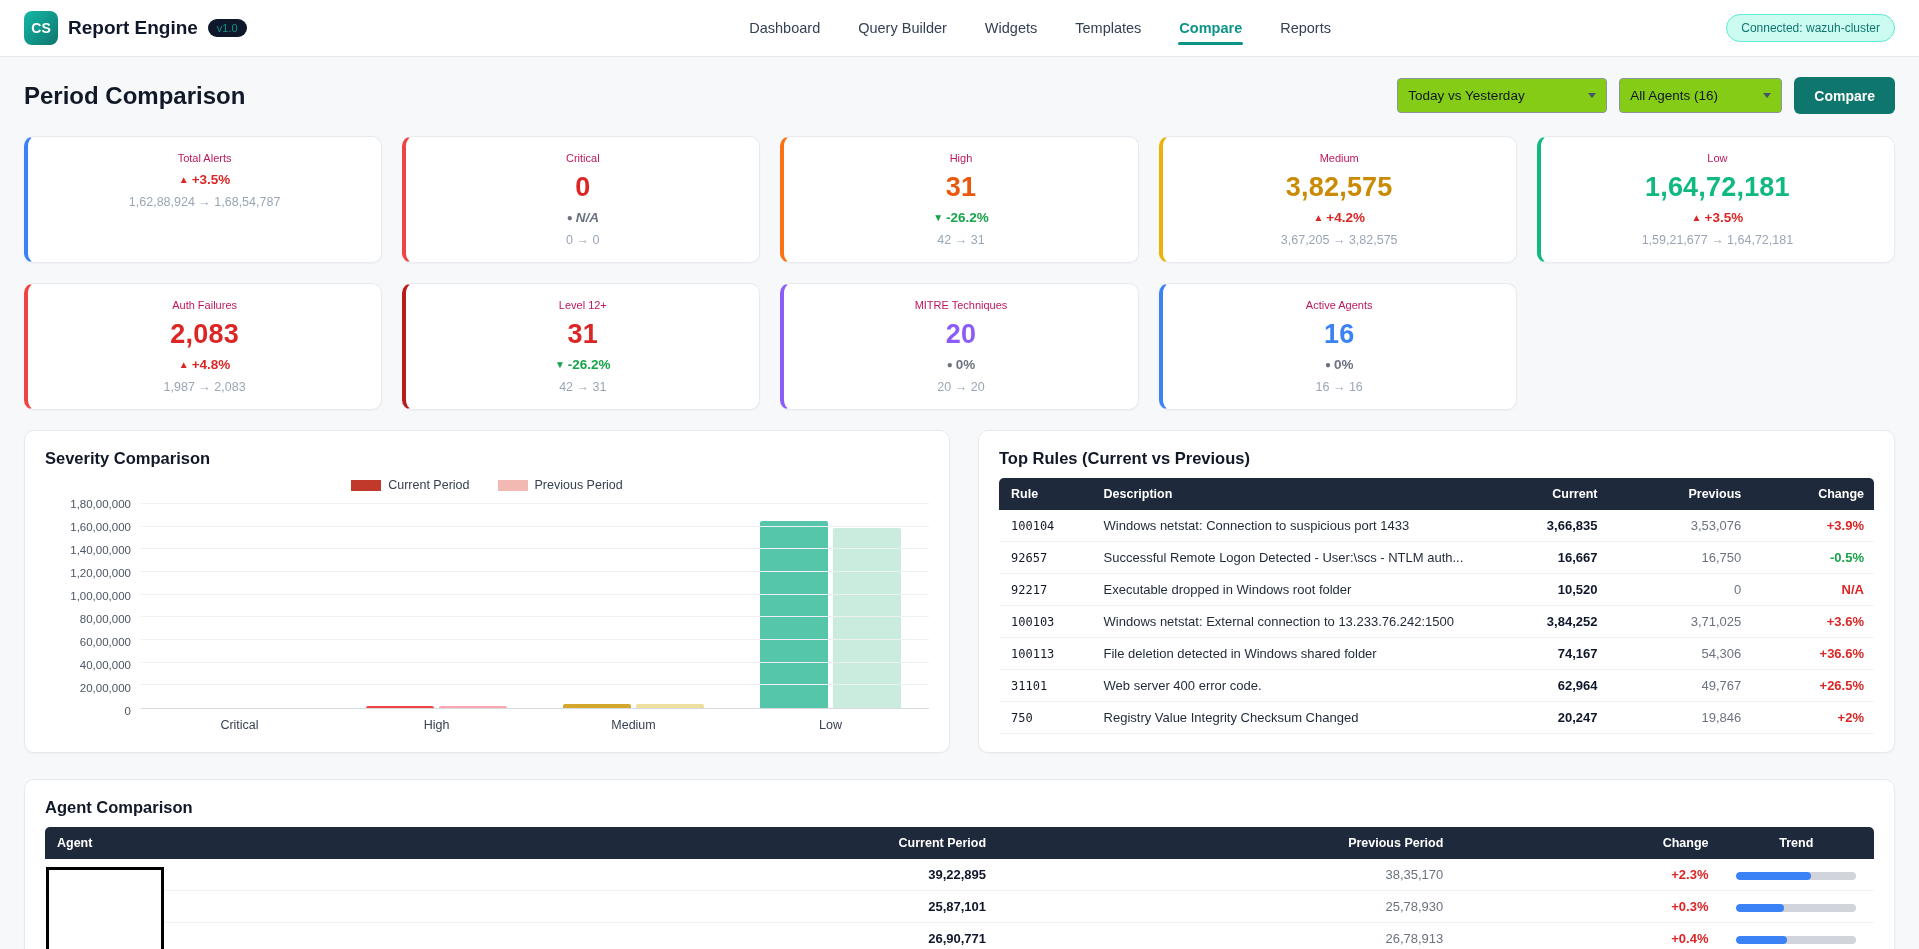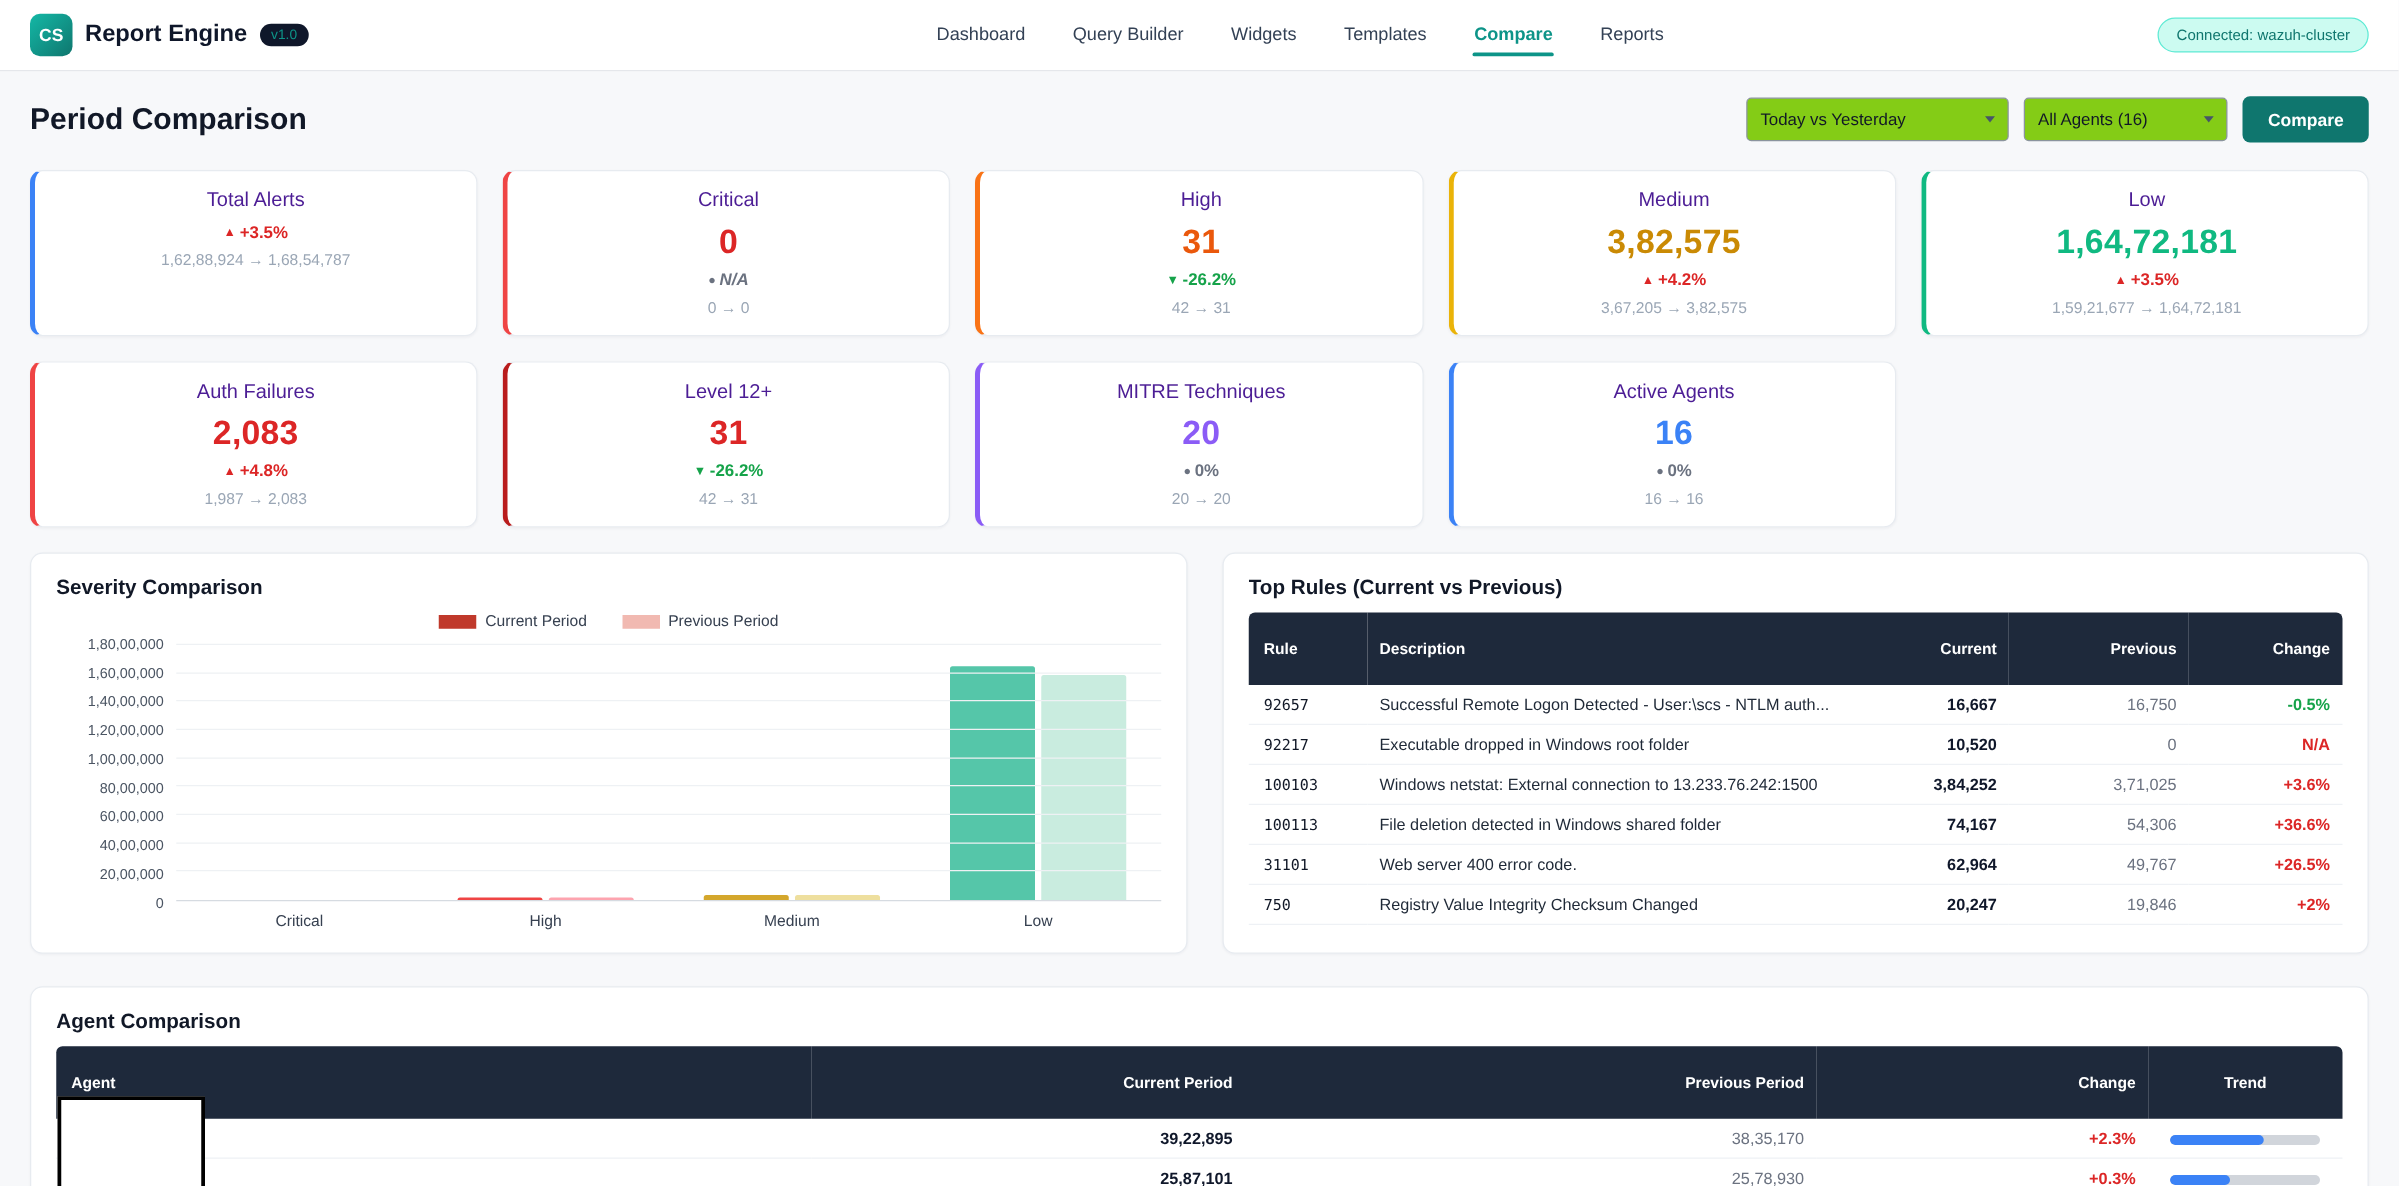--- a/index.html
+++ b/index.html
@@ -26,21 +26,21 @@
   .controls { display:flex; gap:12px; align-items:center; }
   .select { display:flex; align-items:center; justify-content:space-between; background:#84cc16; border:1px solid #8b949e; border-radius:4px; height:35px; padding:0 10px; font-size:13.5px; color:#111827; cursor:pointer; }
   .select-period { width:210px; }
   .select-agents { width:163px; }
   .select-chevron { width:0; height:0; border-left:4px solid transparent; border-right:4px solid transparent; border-top:5px solid #475569; margin-left:8px; }
   .compare-btn { background:#0f766e; color:#fff; border:none; border-radius:6px; height:37px; padding:0 20px; font-size:14px; font-weight:bold; cursor:pointer; }
 
   
   .cards-row { display:grid; grid-template-columns:repeat(5,1fr); gap:20px; margin-bottom:20px; }
   .card { background:#fff; border:1px solid #e7ebf0; border-left:4px solid #ccc; border-radius:10px; padding:15px 10px; text-align:center; box-shadow:0 1px 2px rgba(16,24,40,.04); }
-  .card-label { font-size:16px; color:#4c1d95; margin-bottom:8px; }
+  .card-label { font-size:11px; color:#be185d; margin-bottom:8px; }
   .card-value { font-size:27px; font-weight:bold; margin-bottom:7px; letter-spacing:.2px; }
   .card-change { font-size:13.5px; font-weight:bold; margin-bottom:8px; }
   .card-change .arrow { font-size:10px; margin-right:3px; vertical-align:1px; }
   .card-range { font-size:12.5px; color:#9aa6b5; }
 
   
   .charts-row { display:grid; grid-template-columns:926px 1fr; gap:28px; margin-bottom:26px; align-items:stretch; }
   .panel { background:#fff; border:1px solid #e7ebf0; border-radius:10px; padding:18px 20px; box-shadow:0 1px 2px rgba(16,24,40,.04); }
   .panel-title { font-size:16.5px; font-weight:bold; color:#111827; margin-bottom:10px; }
 
@@ -53,21 +53,21 @@
   .plot-wrap { flex:1; }
   .plot { height:205px; display:flex; align-items:flex-end; border-bottom:1px solid #d6dbe1; position:relative; }
   .gridline { position:absolute; left:0; right:0; height:1px; background:#eef1f4; }
   .bar-group { flex:1; display:flex; align-items:flex-end; justify-content:center; gap:5px; height:100%; }
   .bar { width:68px; border-radius:2px 2px 0 0; }
   .x-labels { display:flex; margin-top:9px; }
   .x-label { flex:1; text-align:center; font-size:12.5px; color:#374151; }
 
   
   table { width:100%; border-collapse:collapse; table-layout:fixed; }
-  thead th { background:#1e293b; color:#fff; font-size:12.5px; font-weight:bold; text-align:left; padding:22px 10px; white-space:nowrap; }
+  thead th { background:#1e293b; color:#fff; font-size:12.5px; font-weight:bold; text-align:left; padding:9px 10px; white-space:nowrap; }
   thead th:first-child { border-radius:5px 0 0 0; padding-left:12px; }
   thead th:last-child { border-radius:0 5px 0 0; }
   tbody td { font-size:13px; padding:8px 10px; border-bottom:1px solid #eef1f5; white-space:nowrap; overflow:hidden; text-overflow:ellipsis; color:#1f2937; }
   tbody td:first-child { padding-left:12px; }
   .th-num, .num { text-align:right; }
   .th-center { text-align:center; }
   .rule-id { font-family:"DejaVu Sans Mono",monospace; font-size:12px; color:#111827; }
   .cur { font-weight:bold; color:#0f172a; }
   .prev { color:#6b7280; }
   .chg { font-weight:bold; }
@@ -259,20 +259,27 @@
           <tr>
             <th>Rule</th>
             <th>Description</th>
             <th class="th-num">Current</th>
             <th class="th-num">Previous</th>
             <th class="th-num">Change</th>
           </tr>
         </thead>
         <tbody>
           <tr>
+            <td class="rule-id">100104</td>
+            <td class="desc">Windows netstat: Connection to suspicious port 1433</td>
+            <td class="num cur">3,66,835</td>
+            <td class="num prev">3,53,076</td>
+            <td class="num chg" style="color: rgb(220, 38, 38);">+3.9%</td>
+          </tr>
+          <tr>
             <td class="rule-id">92657</td>
             <td class="desc">Successful Remote Logon Detected - User:\scs - NTLM auth...</td>
             <td class="num cur">16,667</td>
             <td class="num prev">16,750</td>
             <td class="num chg" style="color: rgb(22, 163, 74);">-0.5%</td>
           </tr>
           <tr>
             <td class="rule-id">92217</td>
             <td class="desc">Executable dropped in Windows root folder</td>
             <td class="num cur">10,520</td>

